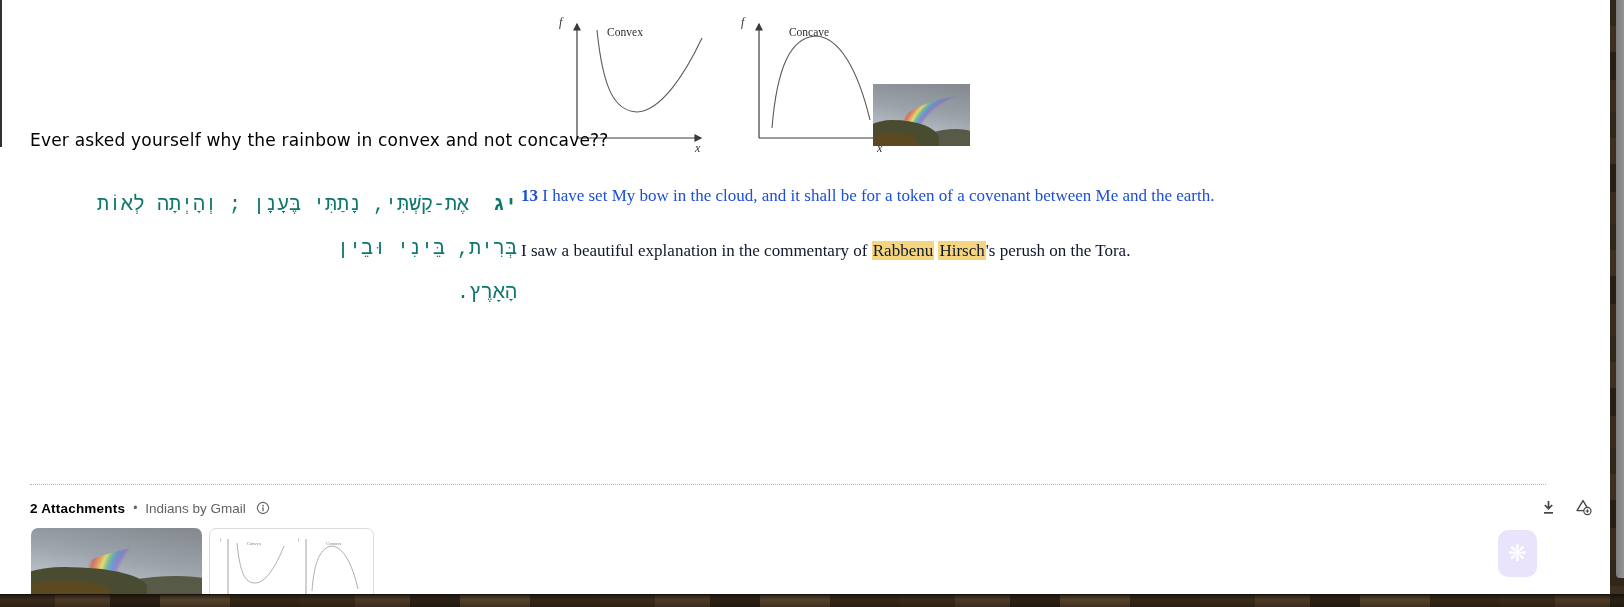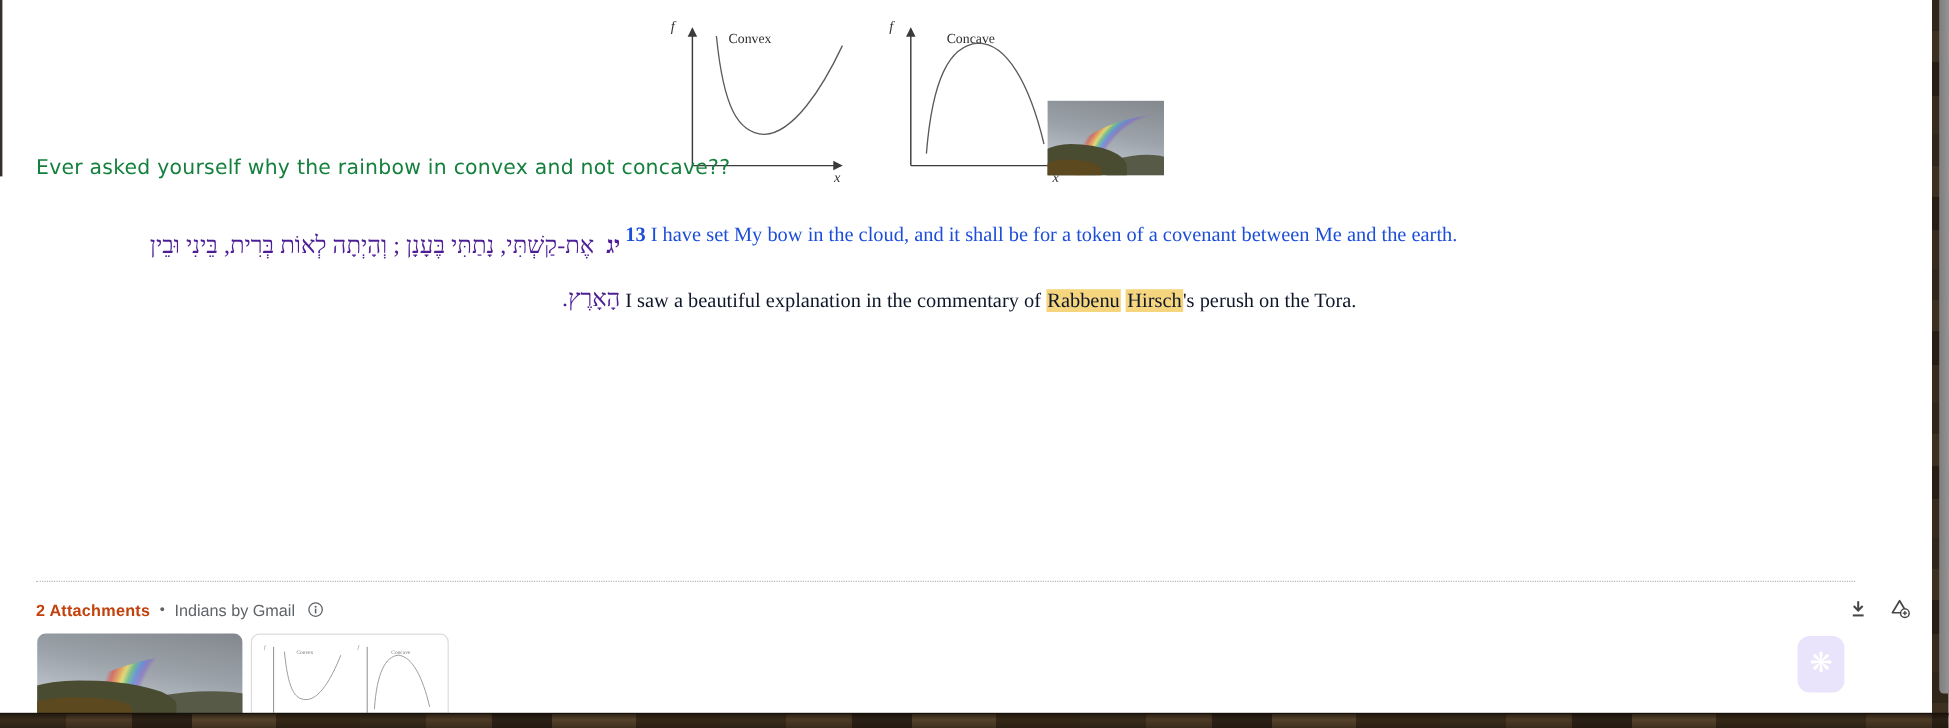--- a/index.html
+++ b/index.html
@@ -29,35 +29,35 @@
       rgba(60,130,255,.5) 59%, rgba(85,205,125,.55) 61.5%, rgba(252,240,90,.68) 64%,
       rgba(255,150,60,.66) 66.5%, rgba(235,75,60,.6) 69%, transparent 71.5%);
     filter:blur(.6px); }
   .rb-hill-l { position:absolute; bottom:-4%; left:-12%; width:80%; height:46%; background:#4a4c31; border-radius:60% 90% 0 0/95% 100% 0 0; }
   .rb-hill-r { position:absolute; bottom:-6%; right:-10%; width:60%; height:34%; background:#565a46; border-radius:85% 60% 0 0; }
   .rb-fg { position:absolute; bottom:-5%; left:-4%; width:50%; height:26%; background:#5c491f; border-radius:45% 55% 0 0; }
   .rainbow-inline { position:absolute; left:873px; top:84px; width:97px; height:62px; }
 
   
   .question { position:absolute; left:30px; top:130px; font-family:"DejaVu Sans", sans-serif;
-    font-size:17px; color:#15803d; letter-spacing:.2px; }
+    font-size:17px; color:#000000; letter-spacing:.2px; }
   .hebrew { position:absolute; left:25px; top:183px; width:492px; direction:rtl; text-align:right;
-    font-family:Liberation Serif, serif; font-size:20px; line-height:44px; color:#4c1d95; }
+    font-family:Liberation Mono, monospace; font-size:20px; line-height:44px; color:#0f766e; }
   .hebrew b { font-weight:bold; }
   .eng-verse { position:absolute; left:521px; top:186px; width:1030px;
     font-family:"Liberation Serif","DejaVu Serif",serif; font-size:17px; color:#1d4ed8; }
   .commentary { position:absolute; left:521px; top:238px; width:1022px;
     font-family:"Liberation Serif","DejaVu Serif",serif; font-size:17px; line-height:26px; color:#0f172a; }
   .hl { background:#f5d67e; padding:0 1px; }
 
   
   .dotted-sep { position:absolute; left:30px; top:484px; width:1516px; border-top:1px dotted #b7b7b7; }
   .attach-header { position:absolute; left:30px; top:499px; display:flex; align-items:center; gap:8px;
     font-size:13.5px; color:#5f6368; }
-  .attach-count { font-weight:bold; color:#c2410c; letter-spacing:.2px; }
+  .attach-count { font-weight:bold; color:#000000; letter-spacing:.2px; }
   .attach-dot { color:#5f6368; font-size:12px; }
   .hdr-icons { position:absolute; top:498px; display:flex; }
   .icon-btn { width:18px; height:18px; display:flex; align-items:center; justify-content:center; cursor:pointer; }
   .dl-btn { left:1539px; } .drive-btn { left:1574px; }
   .thumb { position:absolute; top:528px; height:67px; overflow:hidden; border-radius:7px 7px 0 0; cursor:pointer; }
   .thumb-rainbow { left:31px; width:171px; }
   .thumb-graphs { left:209px; width:165px; background:#fff; border:1px solid #dadce0; display:flex; justify-content:center; gap:4px; padding-top:4px; }
   .mini { width:74px; height:70px; }
   .mini .curve { fill:none; stroke:#9a9a9a; stroke-width:.8; }
   .mini .axis { stroke:#8a8a8a; stroke-width:.8; }

